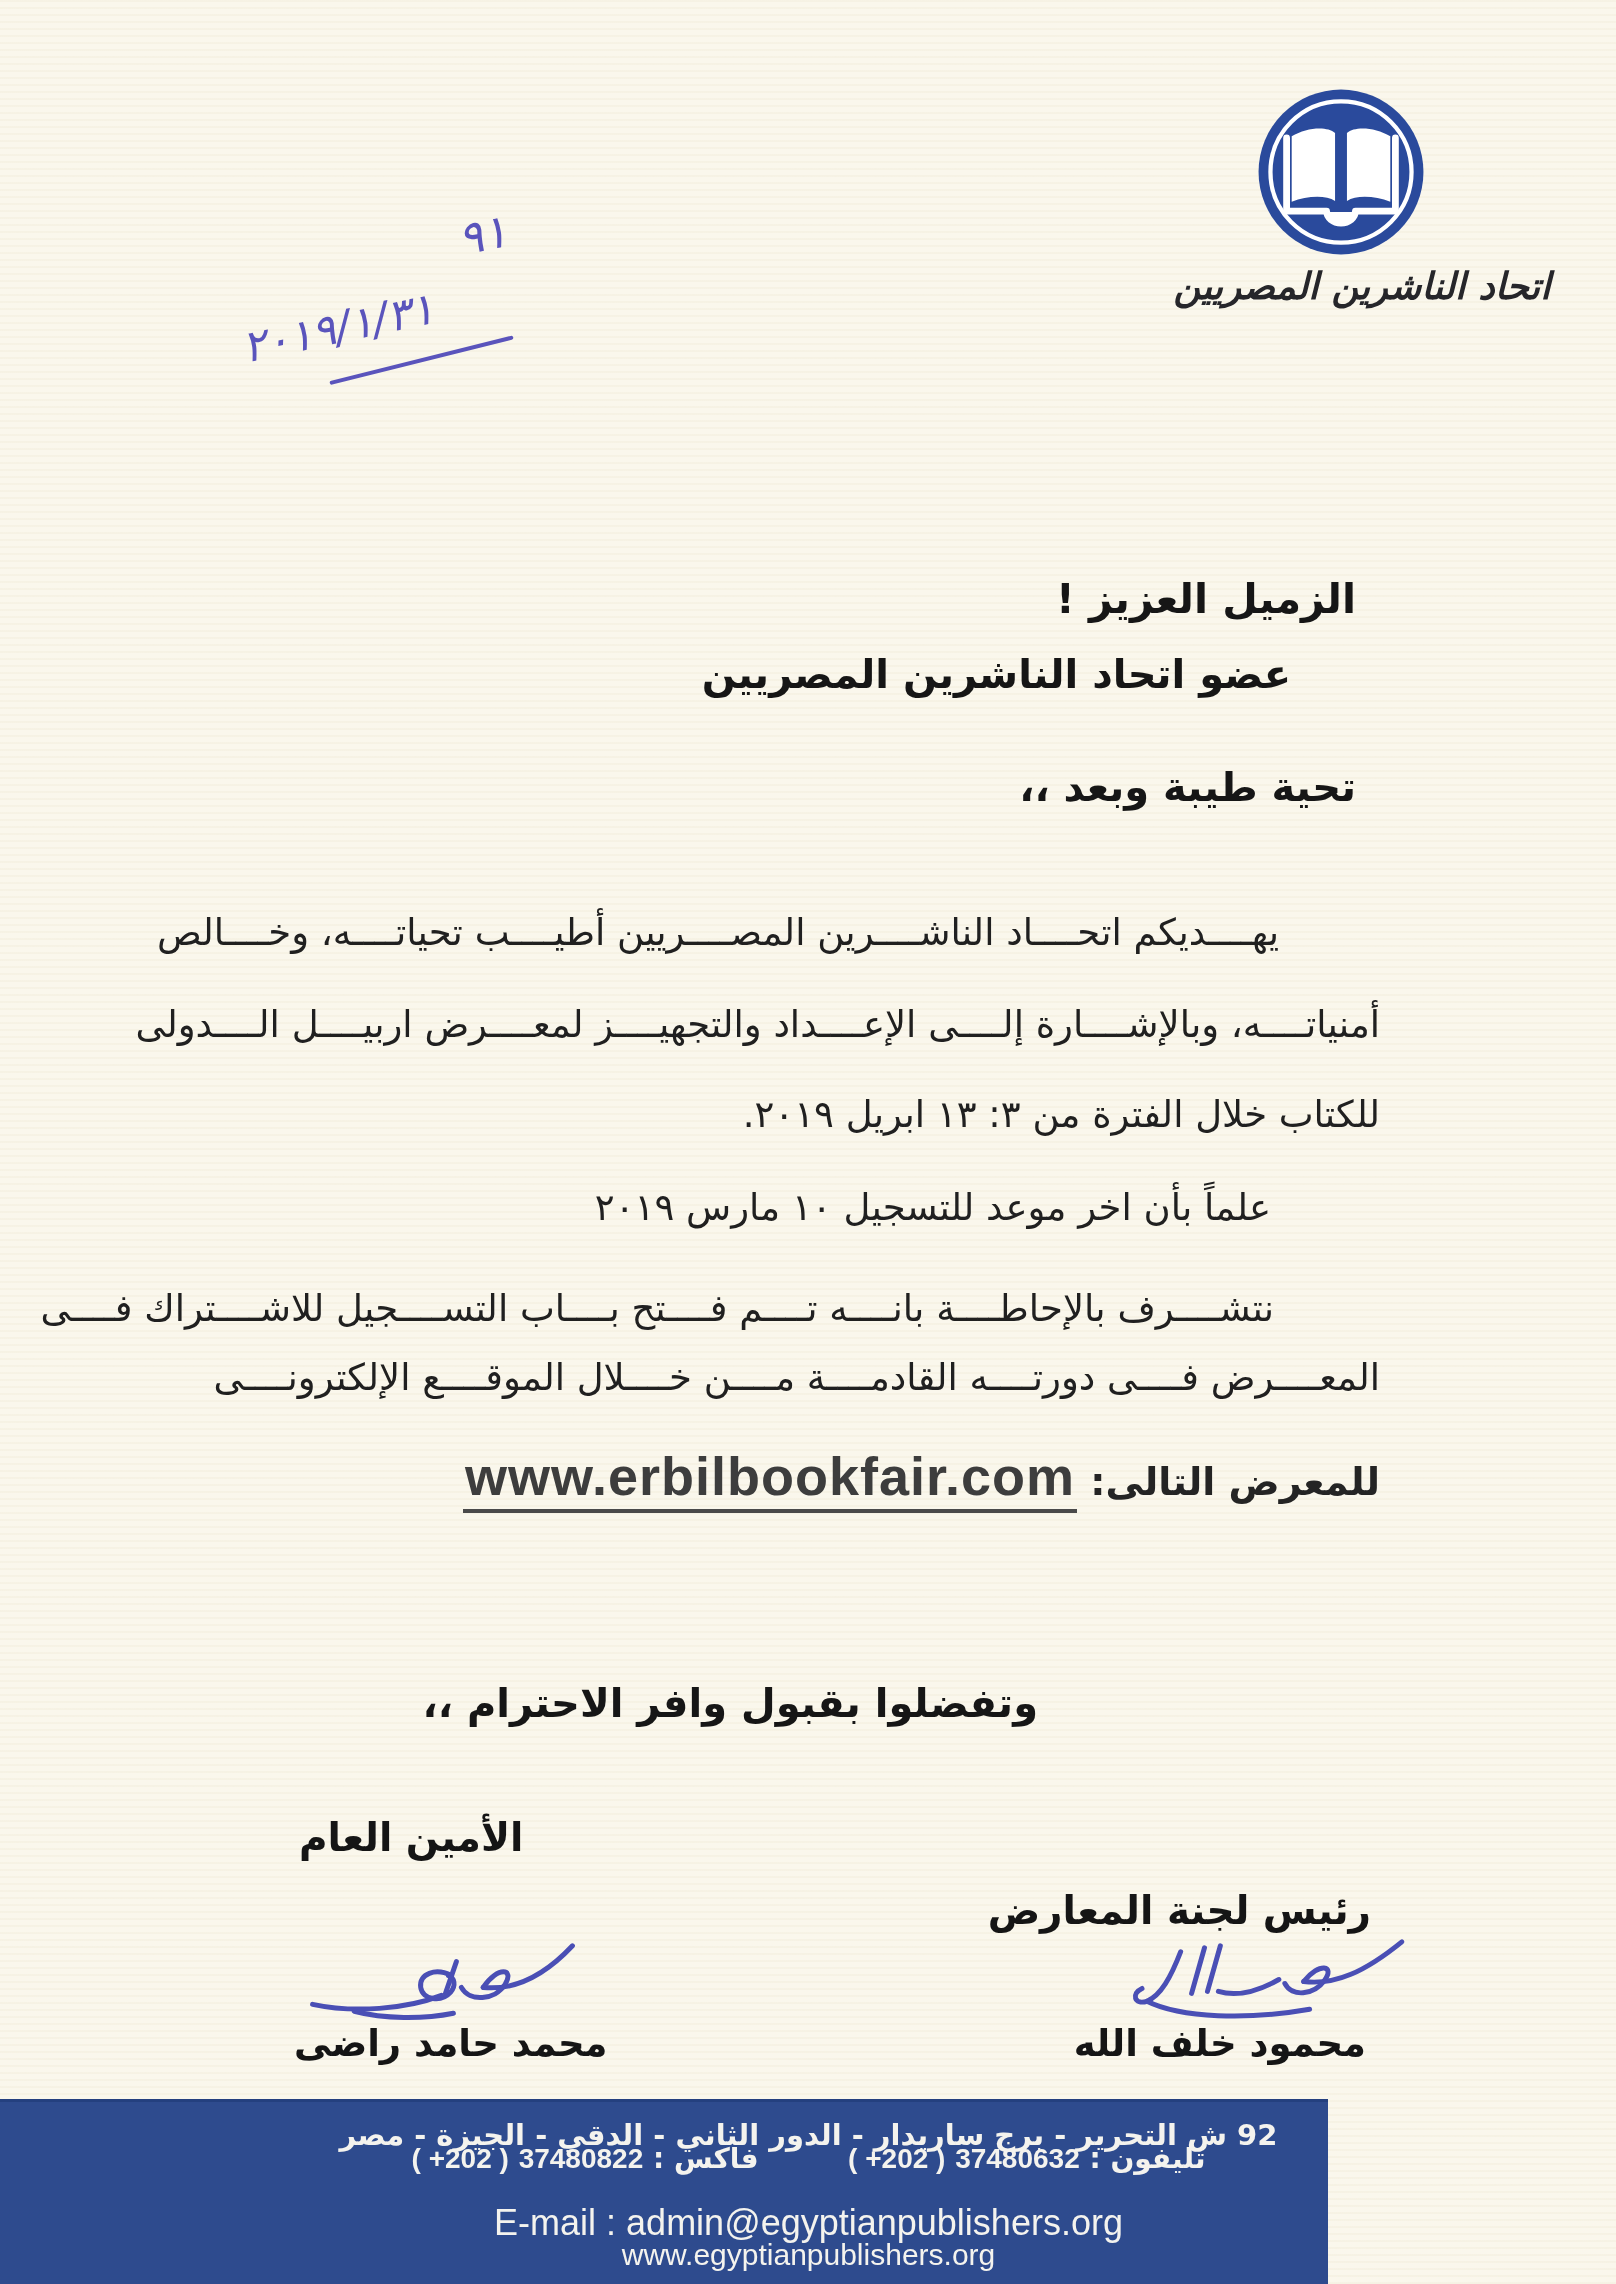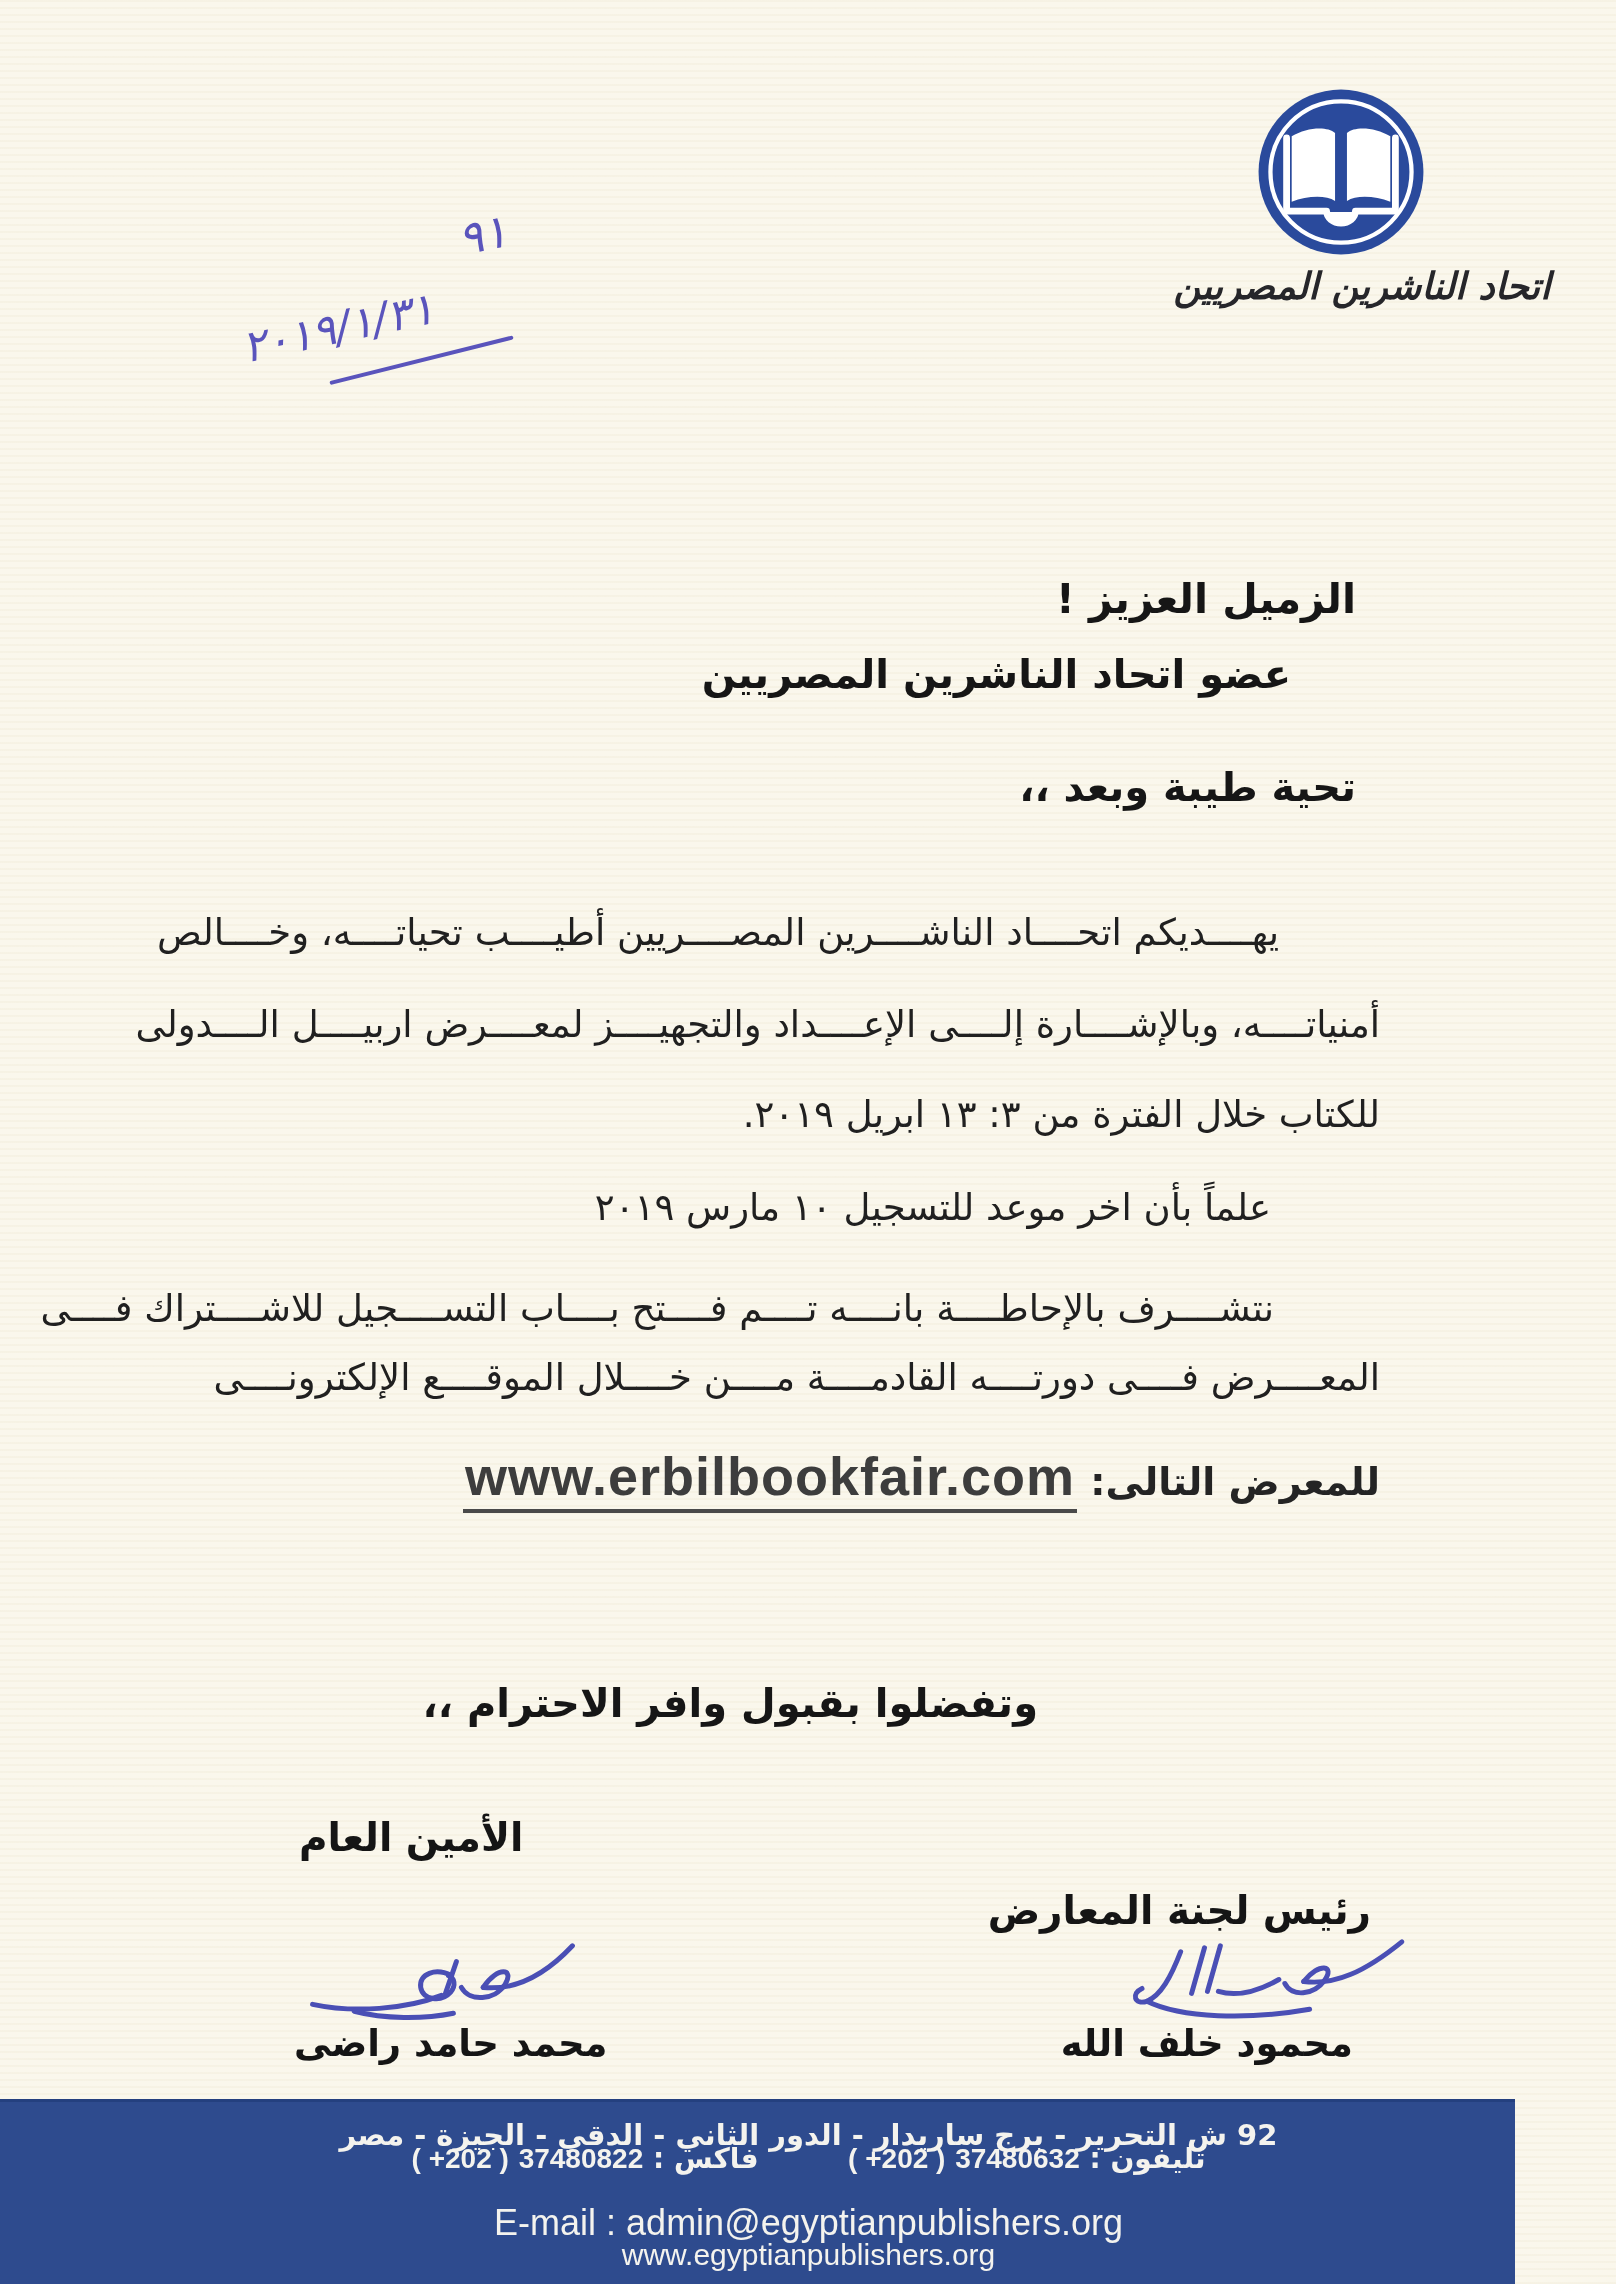--- a/index.html
+++ b/index.html
@@ -39,21 +39,21 @@
     border-bottom:4px solid #4a4a4a;
     padding:0 2px 3px 2px;
     letter-spacing:1px;
   }
   
   .sig-title{font-size:39px;font-weight:bold;color:#151515;}
   .sig-name{font-size:37px;font-weight:bold;color:#151515;}
   .sig-svg path{stroke:#4a4fb5;stroke-width:5;fill:none;stroke-linecap:round;stroke-linejoin:round;}
   
   #footer{
-    position:absolute;left:0;bottom:0;width:1515px;height:183px;
+    position:absolute;left:0;bottom:0;width:1328px;height:183px;
     border-top:3px solid #24407f;
     color:#f4f3ee;
   }
   #footer .line{position:absolute;left:0;width:1617px;text-align:center;}
   #footer .ar{font-weight:bold;}
   #f-address{top:16px;font-size:29px;}
   #f-phones{top:40px;font-size:28px;}
   #f-phones .num{direction:ltr;unicode-bidi:isolate;font-family:"Liberation Sans", sans-serif;}
   #f-phones .gap{display:inline-block;width:70px;}
   #f-email{top:100px;font-size:36px;font-family:"Liberation Sans", sans-serif;}
@@ -103,21 +103,21 @@
 
   <div class="abs rtl sig-title" style="right:246px;top:1888px;">رئيس لجنة المعارض</div>
   <svg class="abs sig-svg" style="left:1109px;top:1920px;" width="308" height="119" viewBox="0 0 310 120">
     <path d="M 295 22 C 258 52 228 66 196 62"></path>
     <path d="M 196 62 C 212 42 228 46 217 61 C 206 76 184 78 177 64"></path>
     <path d="M 171 60 C 148 73 127 77 110 72"></path>
     <path d="M 96 28 L 83 74 M 112 26 L 99 72"></path>
     <path d="M 72 32 C 62 58 52 76 38 82 C 25 86 22 74 33 69"></path>
     <path d="M 38 82 C 72 99 140 101 202 90"></path>
   </svg>
-  <div class="abs rtl sig-name" style="right:264px;top:2022px;">محمود خلف الله</div>
+  <div class="abs rtl sig-name" style="right:251px;top:2022px;">محمود خلف الله</div>
 
   <div class="abs rtl sig-title" style="left:299px;top:1815px;">الأمين العام</div>
   <svg class="abs sig-svg" style="left:294px;top:1918px;" width="299" height="124" viewBox="0 0 300 125">
     <path d="M 280 28 C 250 60 220 73 190 70"></path>
     <path d="M 190 70 C 205 48 222 51 212 67 C 202 83 176 85 168 70"></path>
     <path d="M 158 58 C 142 50 125 56 127 70 C 129 83 148 85 157 75 C 163 68 161 60 155 58"></path>
     <path d="M 163 44 L 152 76"></path>
     <path d="M 148 78 C 112 92 60 96 18 87"></path>
     <path d="M 60 94 C 90 102 130 102 160 96"></path>
   </svg>

